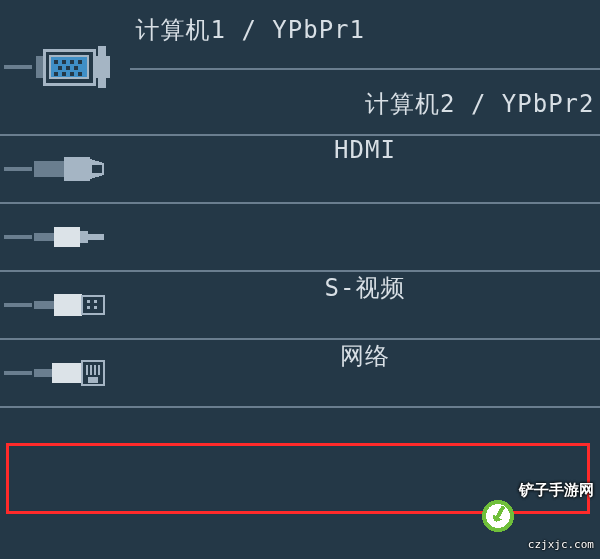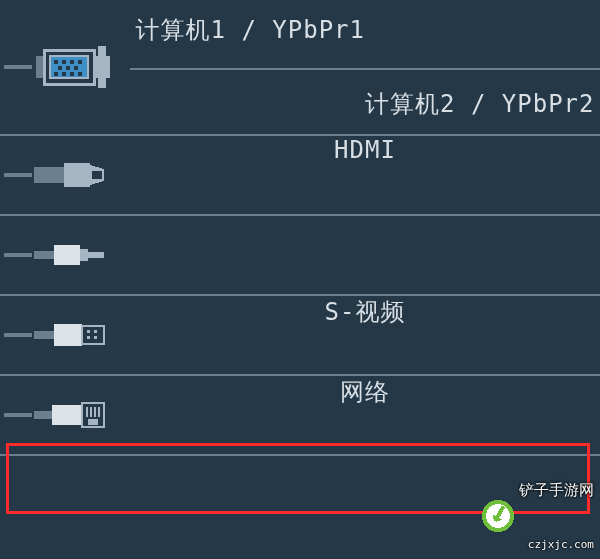--- a/index.html
+++ b/index.html
@@ -13,21 +13,21 @@
     }
     .menu {
       position: absolute;
       left: 0;
       top: 0;
       width: 600px;
     }
     .row {
       display: flex;
       align-items: center;
-      height: 80px;
+      height: 68px;
       border-bottom: 2px solid #6a7e8f;
       position: relative;
     }
     .row.double { height: 136px; }
     .icon-slot {
       width: 130px;
       height: 100%;
       display: flex;
       align-items: center;
       justify-content: flex-start;
@@ -66,21 +66,21 @@
       pointer-events: none;
     }
     .watermark {
       position: absolute;
       right: 6px;
       bottom: 8px;
       display: flex;
       align-items: center;
       gap: 4px;
     }
-    .wm-line1 { color: #fff; font-size: 15px; font-weight: normal; text-shadow: 0 0 3px #000, 0 0 3px #000; }
+    .wm-line1 { color: #fff; font-size: 15px; font-weight: bold; text-shadow: 0 0 3px #000, 0 0 3px #000; }
     .wm-line2 { color: #fff; font-size: 11px; text-shadow: 0 0 2px #000, 0 0 2px #000; margin-top: 39px; }
     .wm-text { display: flex; flex-direction: column; align-items: flex-end; line-height: 1.2; }
     .lead-line {
       width: 28px; height: 4px; background: #6a7e8f; margin-right: 2px;
       image-rendering: pixelated;
     }
     svg { shape-rendering: crispEdges; }
   </style>
 </head>
 <body>

